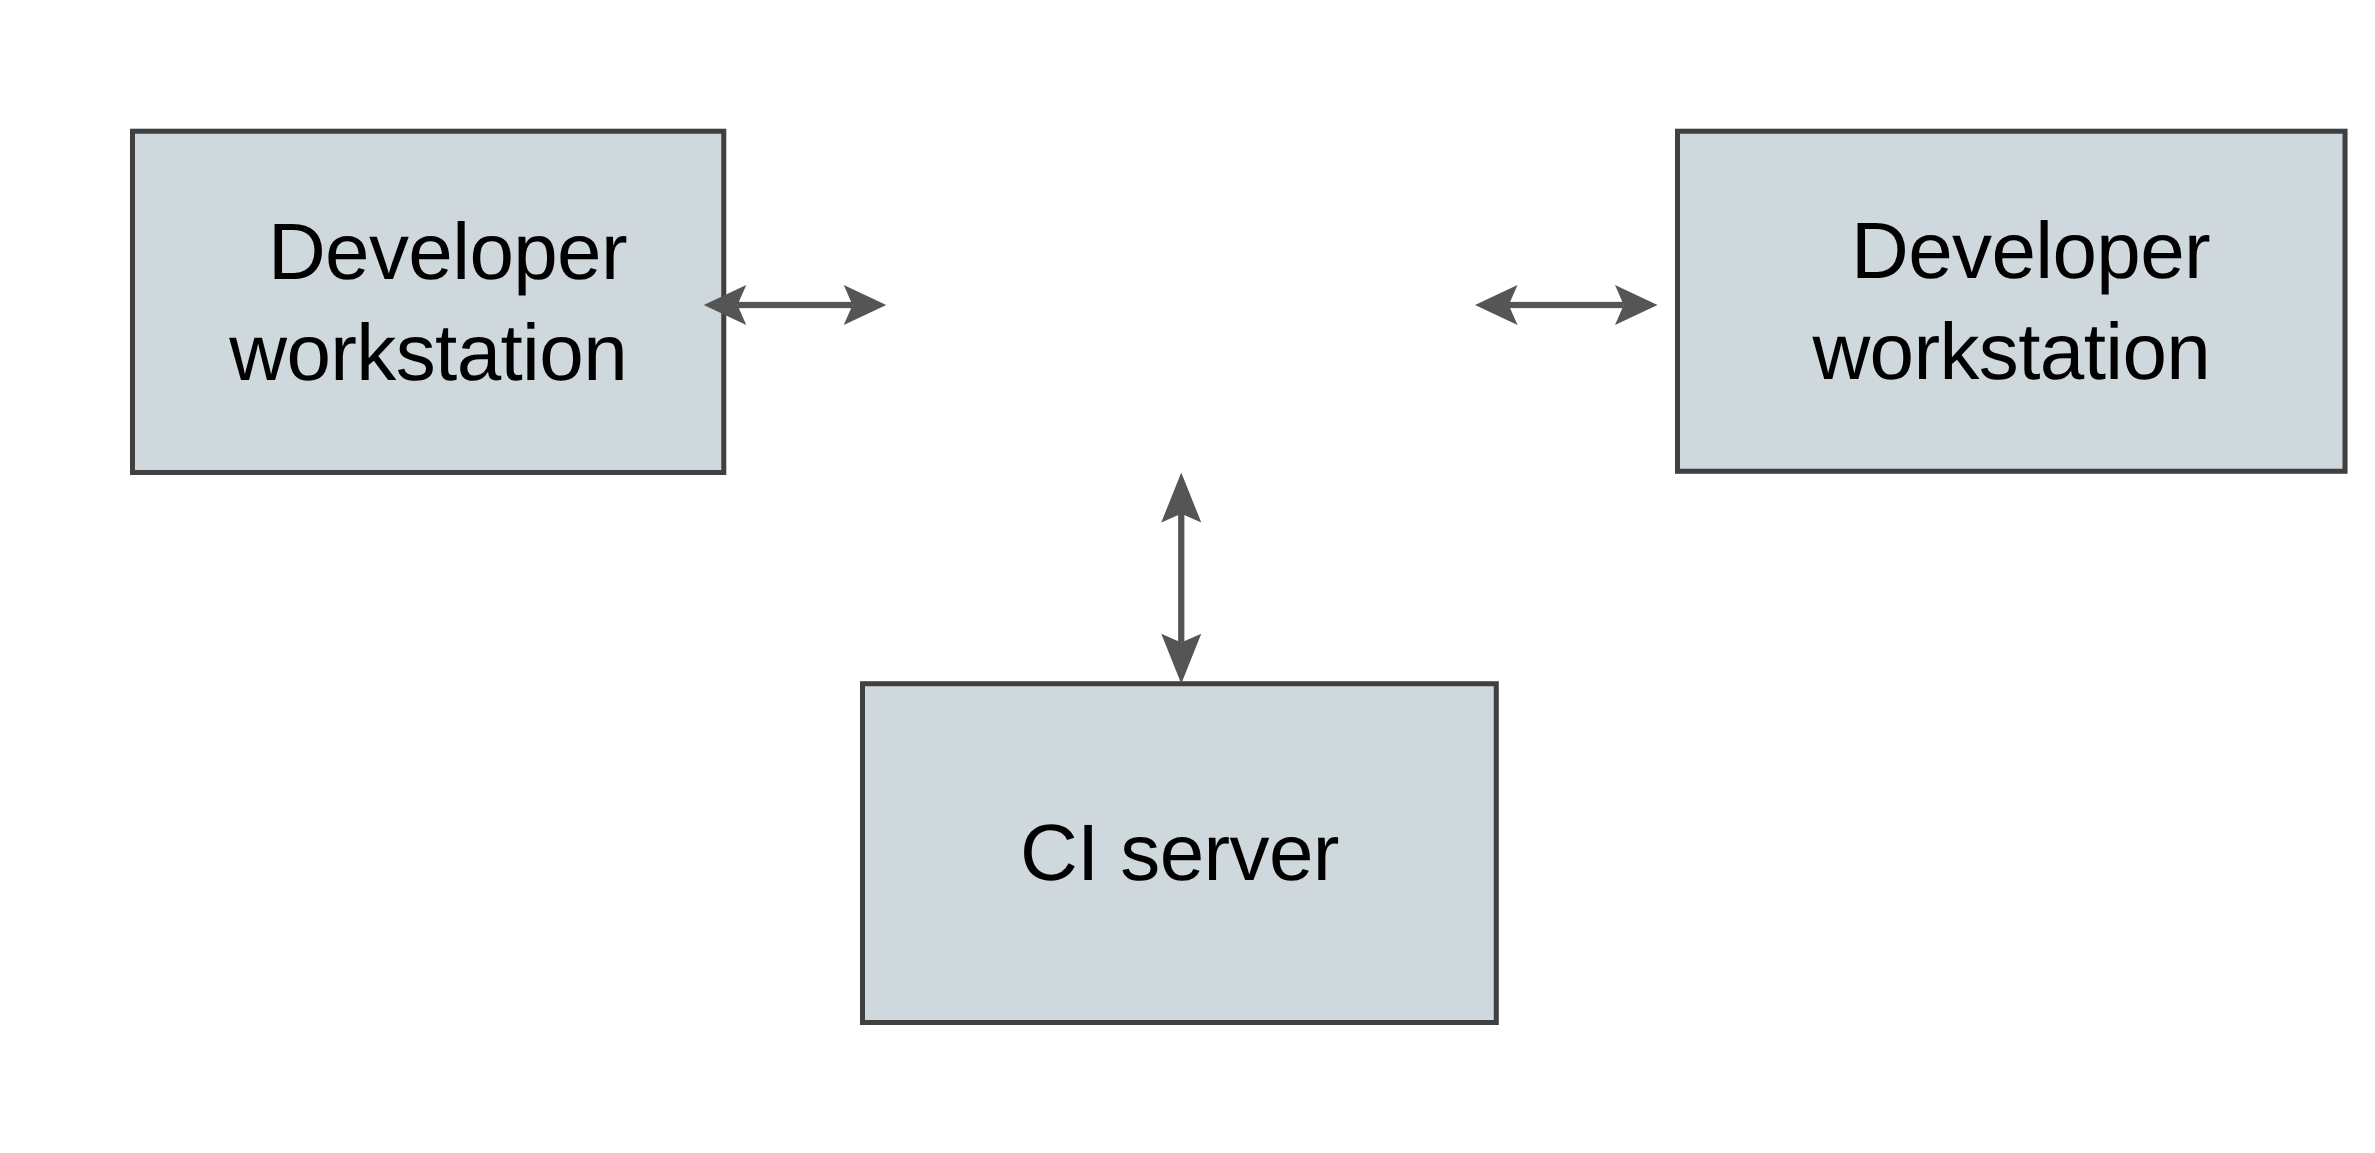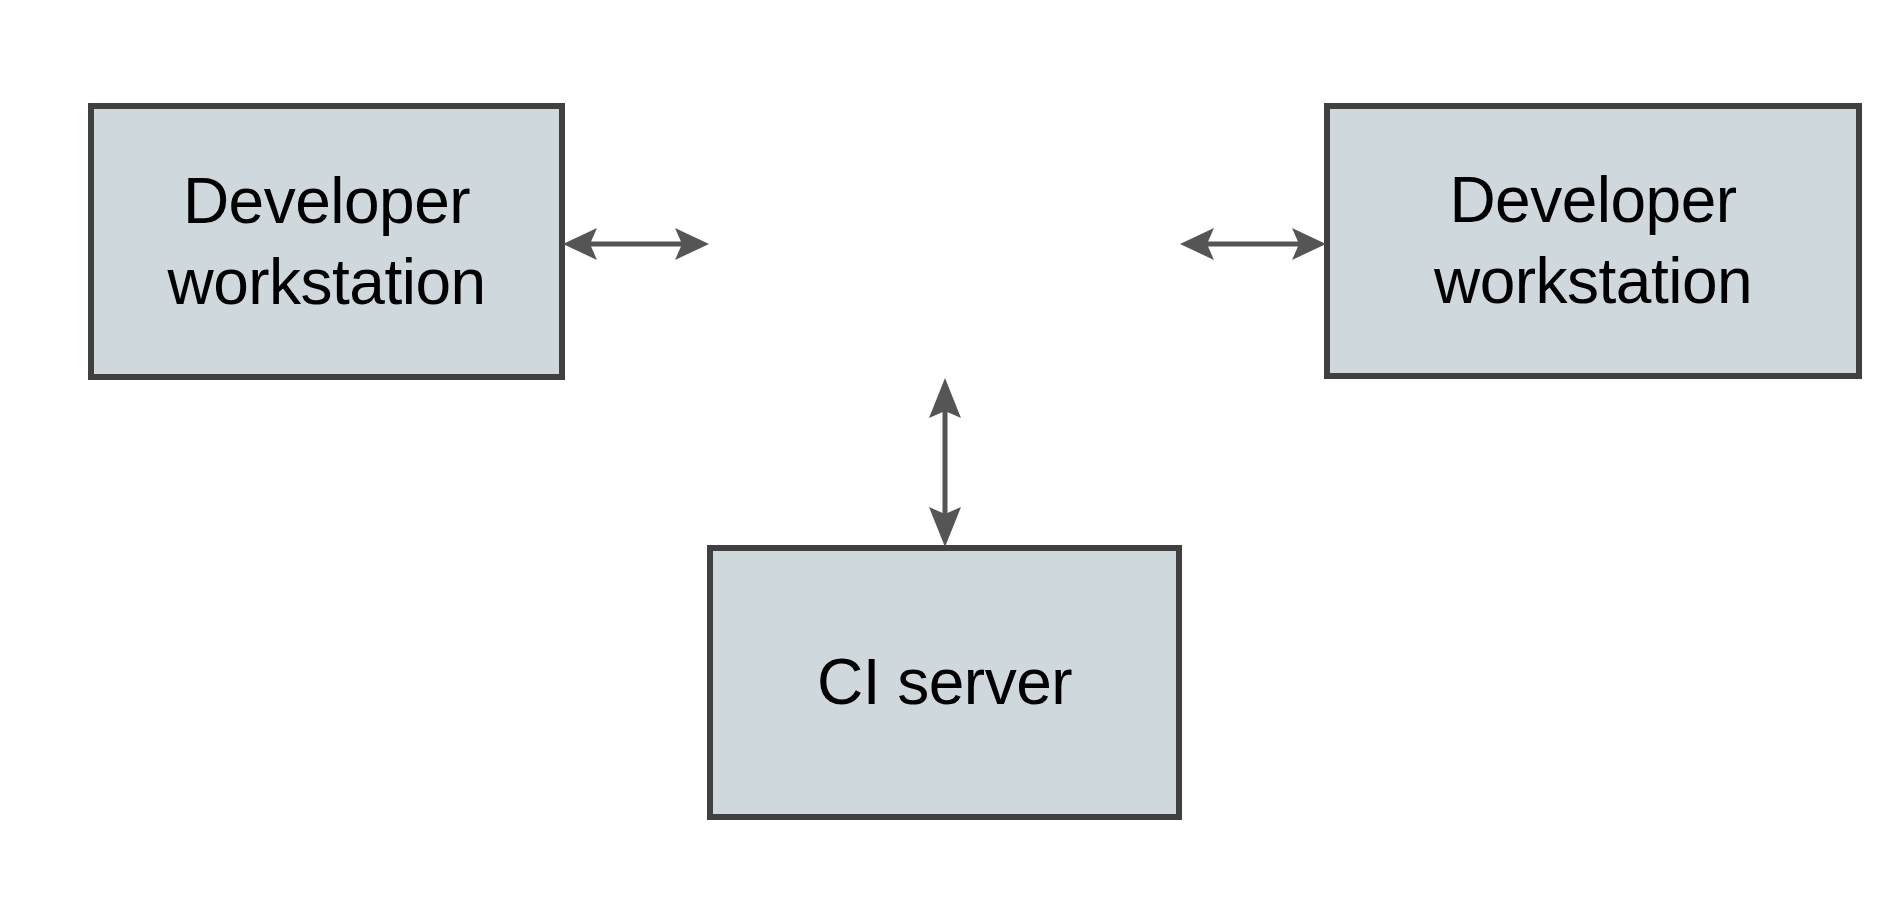--- a/index.html
+++ b/index.html
@@ -15,40 +15,41 @@
     position: relative;
     width: 1900px;
     height: 922px;
     background: #ffffff;
     overflow: hidden;
   }
   .node {
     position: absolute;
     box-sizing: border-box;
     background: #cfd8dc;
-    border: 6px solid #404040;
+    border: 4px solid #404040;
     display: flex;
     align-items: center;
     justify-content: center;
-    text-align: center;
+    text-align: right;
+    margin-left: 16px;
   }
   .node-label {
     font-family: "Liberation Sans", sans-serif;
     font-size: 64px;
     line-height: 1.26;
     color: #000000;
     letter-spacing: -0.5px;
     white-space: pre-line;
     padding: 0 2px;
   }
   
   #node-dev-left   { left: 88px;   top: 103px; width: 477px; height: 277px; }
   #node-cache      { left: 706px;  top: 102px; width: 476px; height: 278px; }
   #node-dev-right  { left: 1324px; top: 103px; width: 538px; height: 276px; }
-  #node-ci         { left: 707px;  top: 545px; width: 475px; height: 275px; }
+  #node-ci         { left: 672px;  top: 545px; width: 511px; height: 275px; }
 
   .edge {
     position: absolute;
     overflow: visible;
   }
   #edge-left-cache  { left: 563px;  top: 213px; width: 146px; height: 62px; }
   #edge-cache-right { left: 1180px; top: 213px; width: 146px; height: 62px; }
   #edge-cache-ci    { left: 914px;  top: 378px; width: 62px;  height: 169px; }
 </style>
 </head>

